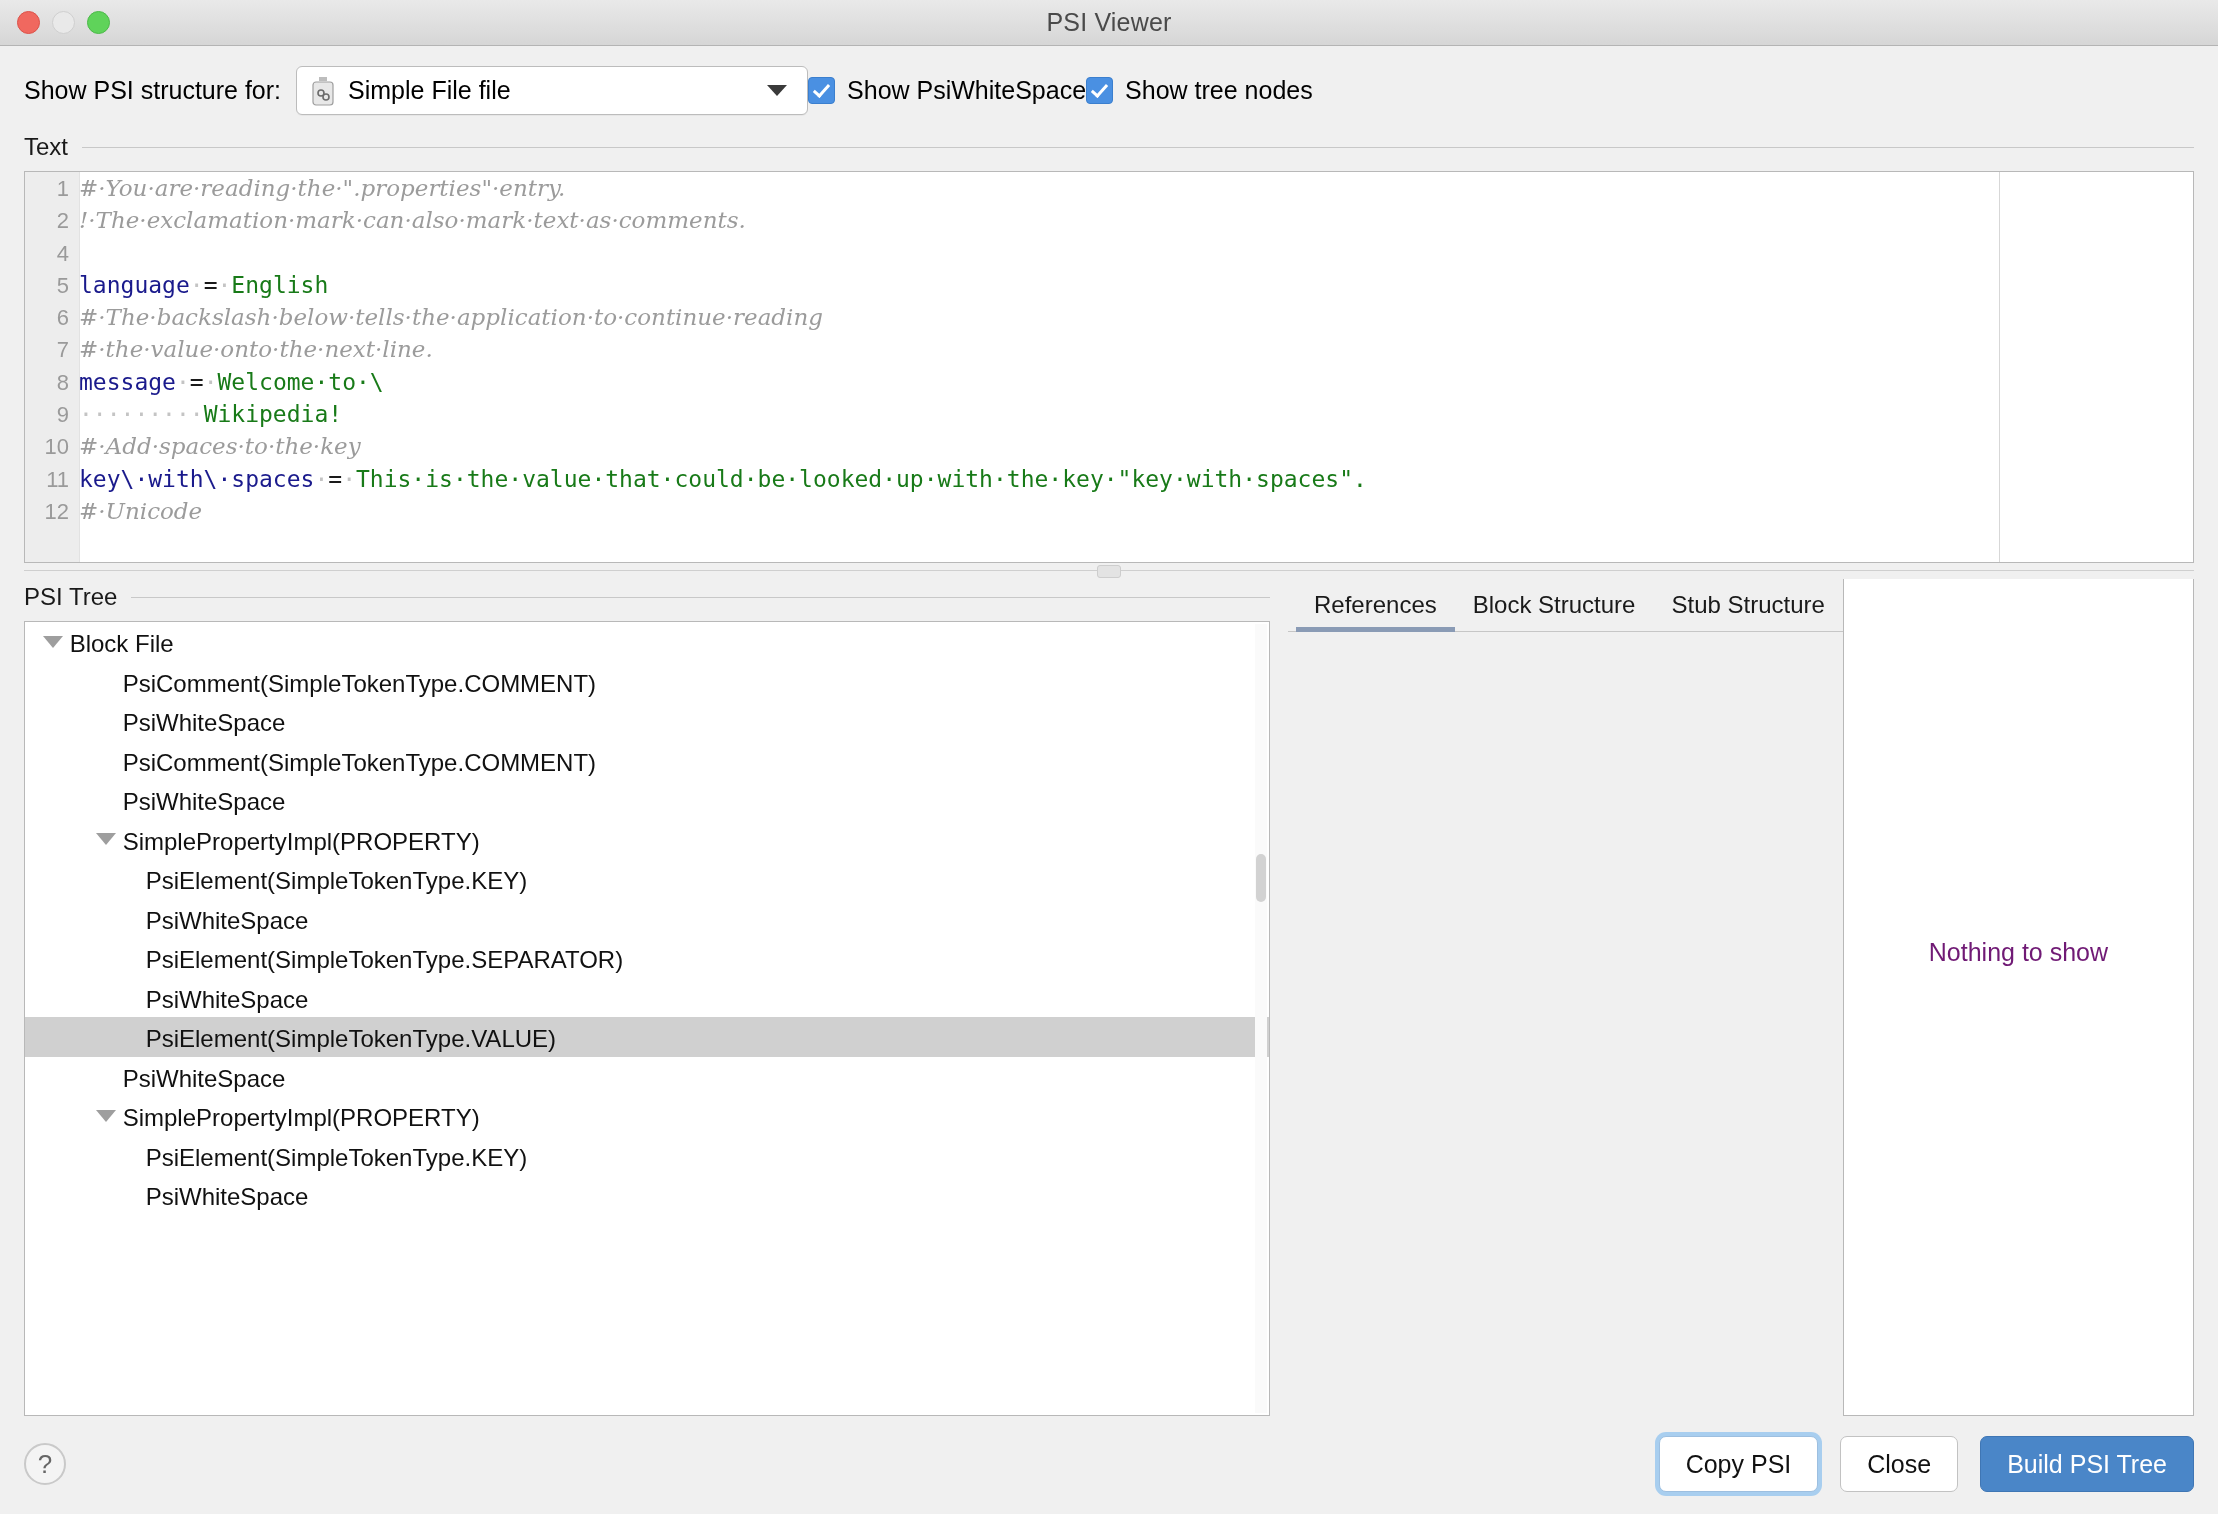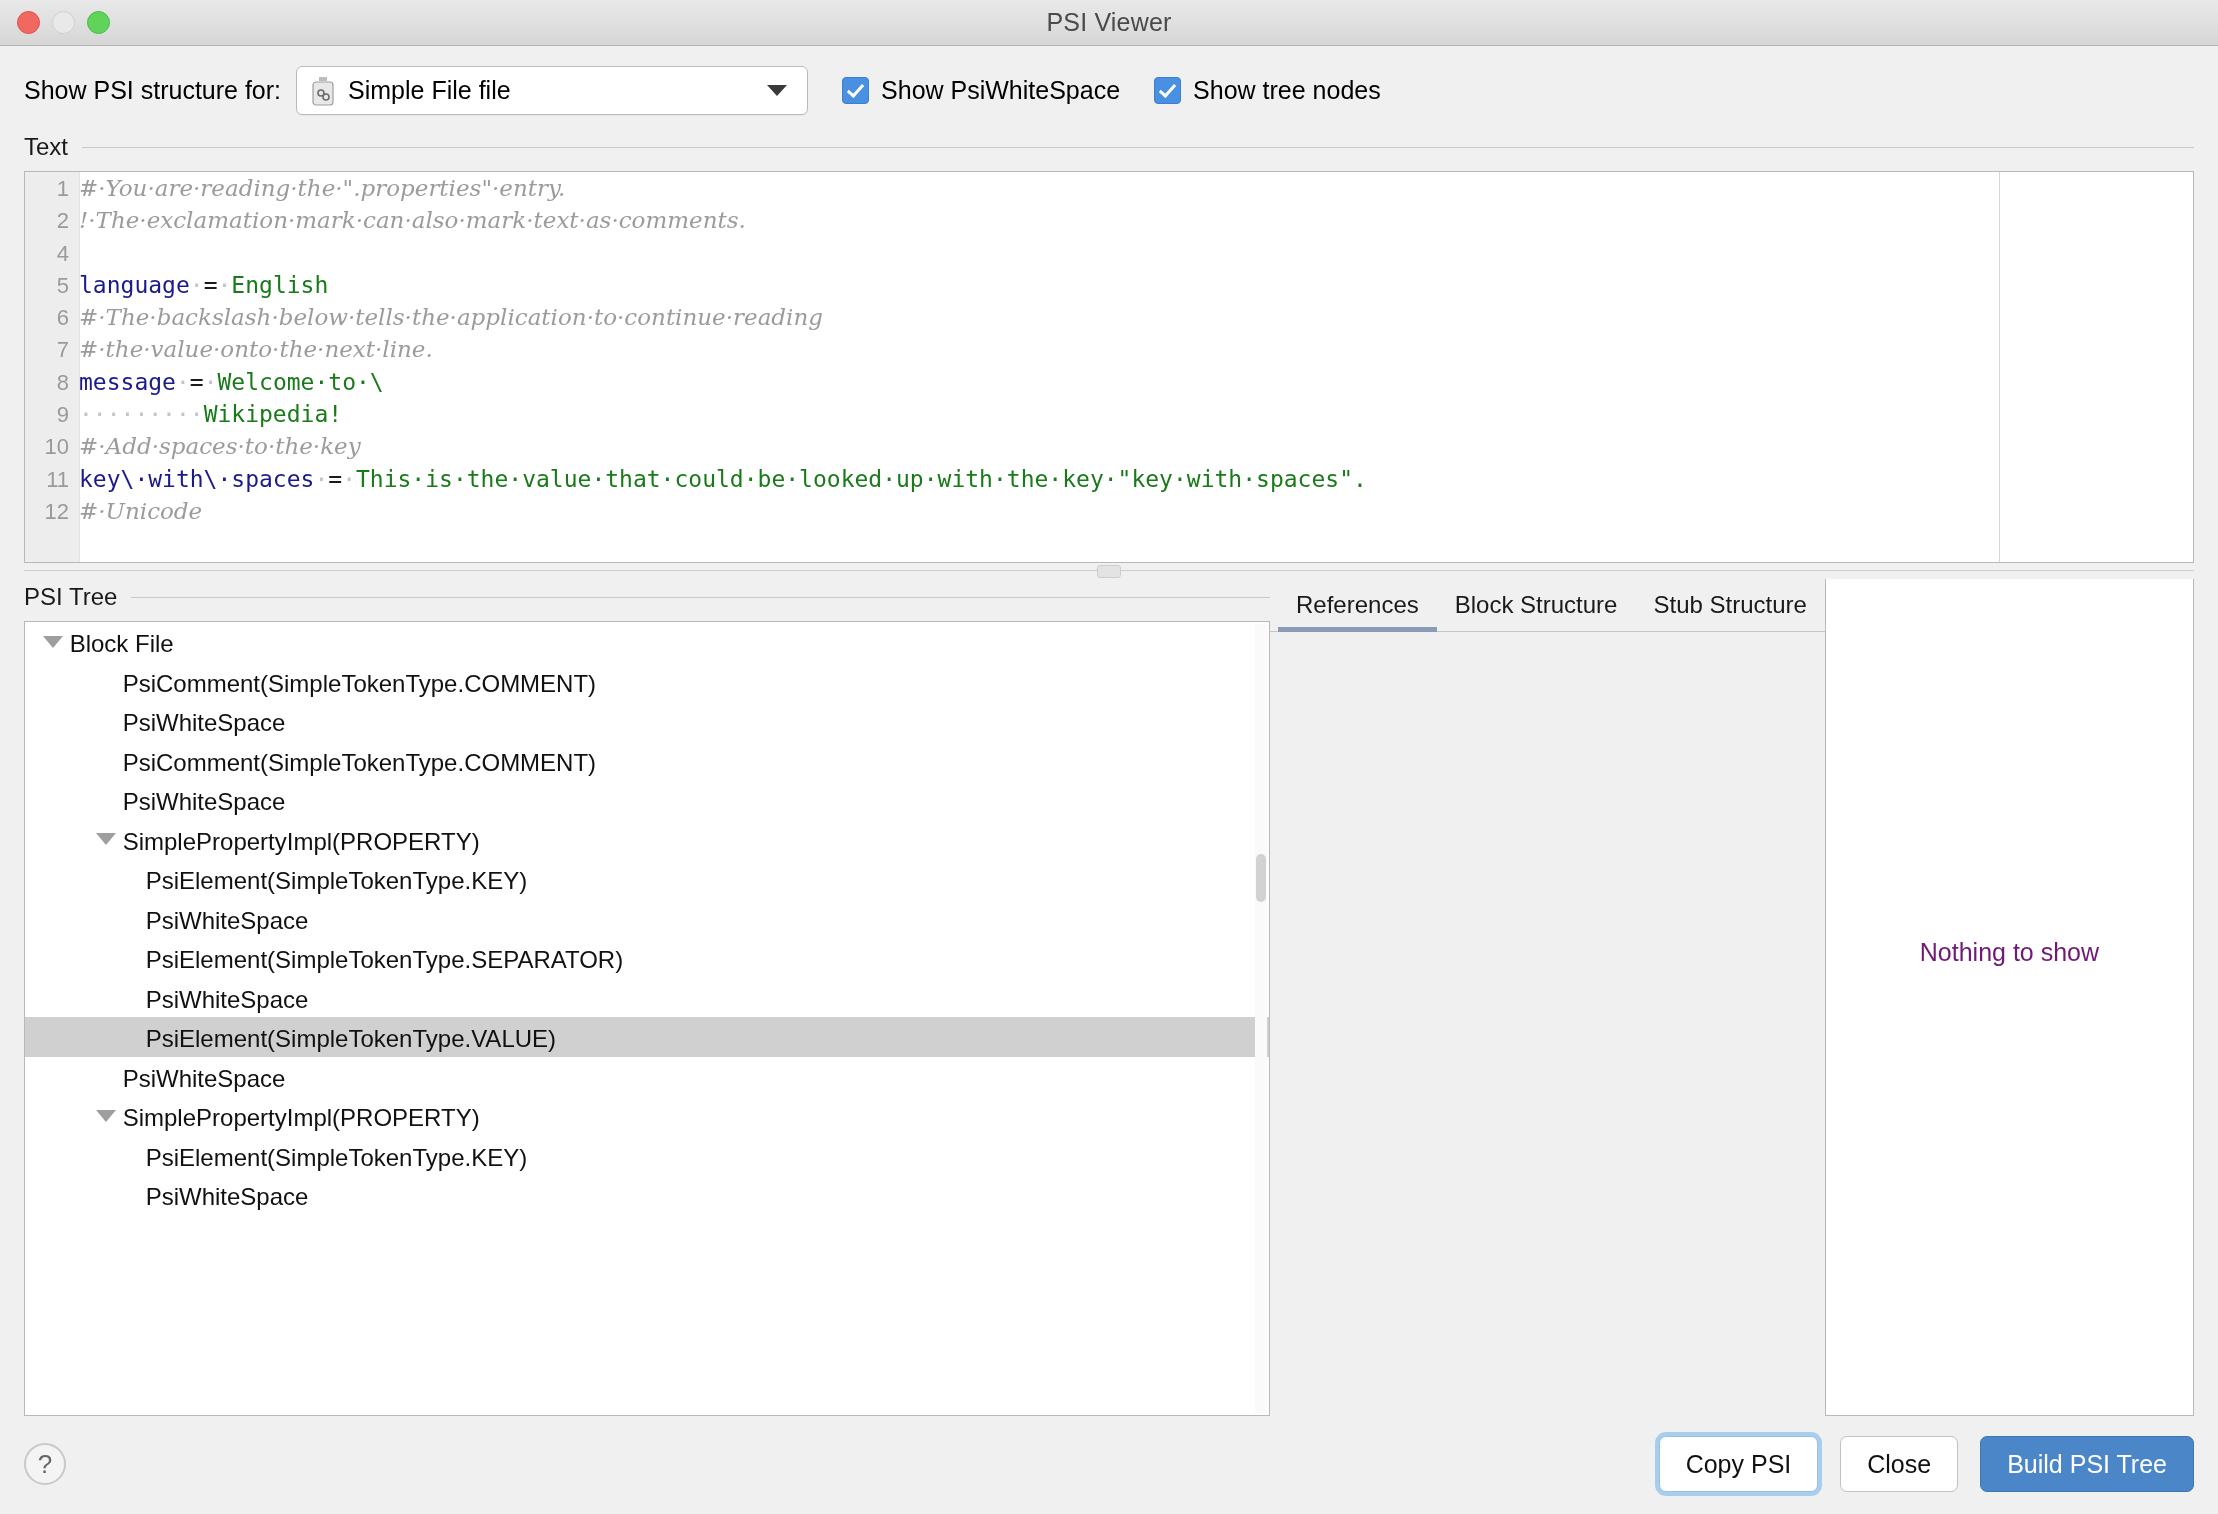--- a/index.html
+++ b/index.html
@@ -87,21 +87,20 @@
   .combo .caret {
     margin-right: 20px;
     width: 0; height: 0;
     border-left: 10px solid transparent;
     border-right: 10px solid transparent;
     border-top: 11px solid #3a3a3a;
   }
   .checkwrap {
     display: flex;
     align-items: center;
-    margin-left: 34px;
   }
   .checkbox {
     width: 25px; height: 25px;
     border-radius: 4px;
     background: #4a90e2;
     border: 1px solid #3b7fce;
     position: relative;
     flex: 0 0 25px;
   }
   .checkbox::after {
@@ -219,20 +218,21 @@
     border: 1px solid #cdcdcd;
     border-radius: 3px;
   }
 
   
   .middle {
     flex: 1 1 auto;
     display: flex;
     min-height: 0;
     padding: 0 24px;
+    gap: 18px;
   }
   .tree-col { width: 1246px; display: flex; flex-direction: column; min-height: 0; }
   .tabs-col { flex: 1; display: flex; min-height: 0; }
 
   .tree-box {
     flex: 1 1 auto;
     margin-top: 10px;
     border: 1px solid #b8b8b8;
     background: #fff;
     position: relative;

